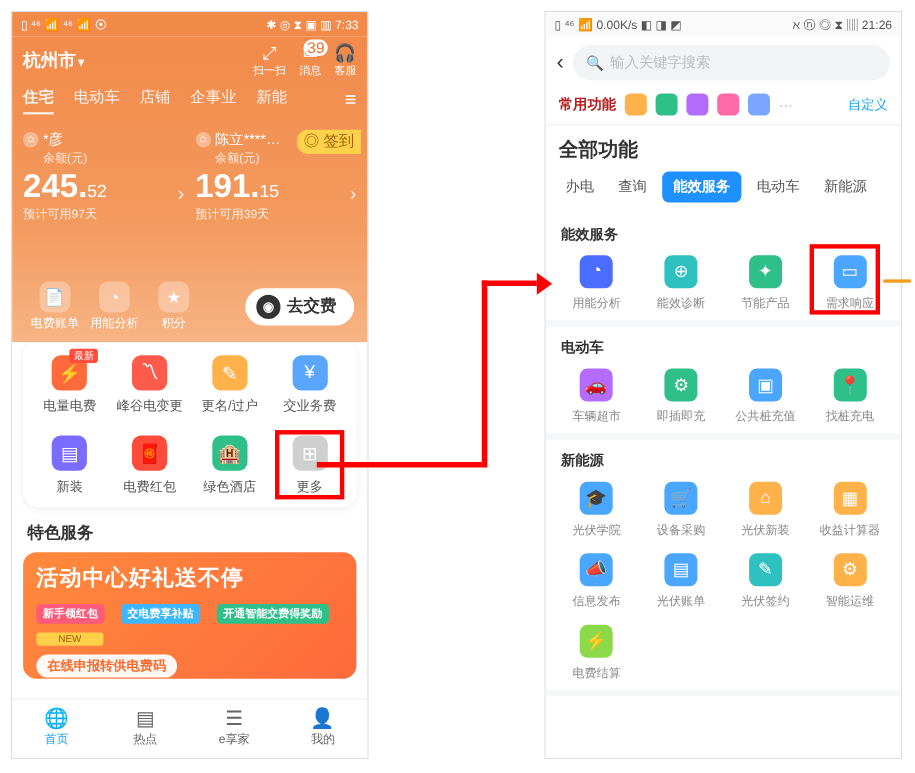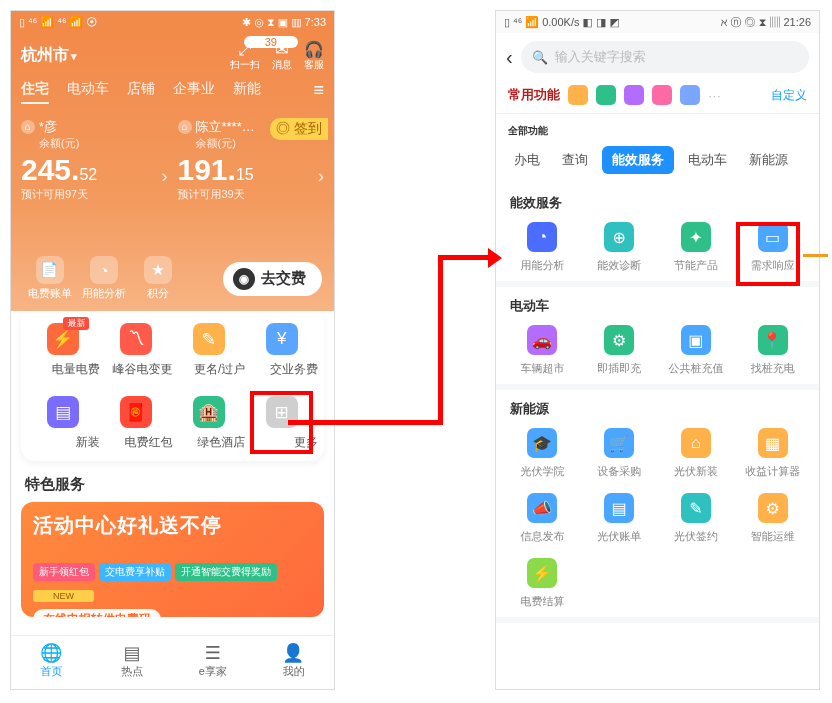--- a/index.html
+++ b/index.html
@@ -20,21 +20,21 @@
   
   .status-bar { height:22px; background:linear-gradient(#f28a4a,#f28a4a); color:#fff; font-size:11px; display:flex; justify-content:space-between; align-items:center; padding:0 8px; }
   .status-bar.right { background:#fafafa; color:#555; }
   .orange-top { background:linear-gradient(180deg,#f28a4a 0%,#f39a5e 60%,#f7b484 100%); color:#fff; padding:8px 10px 0 10px; height:278px; position:relative; }
   .loc-row { display:flex; align-items:center; justify-content:space-between; font-size:16px; }
   .loc { font-weight:600; }
   .loc .chev { font-size:11px; margin-left:2px; opacity:.9;}
   .top-icons { display:flex; gap:12px; font-size:10px; text-align:center; }
   .top-icons div { line-height:1.1; }
   .ticon { font-size:16px; display:block; }
-  .badge { position:absolute; top:-5px; right:-6px; background:#fff; color:#ef6f2e; font-size:11px; border-radius:8px; padding:0 21px; }
+  .badge { position:absolute; top:-5px; right:-6px; background:#fff; color:#ef6f2e; font-size:14px; border-radius:8px; padding:0 3px; }
   .tabs { display:flex; gap:18px; margin-top:10px; font-size:14px; align-items:flex-start;}
   .tab { opacity:.9; padding-bottom:4px; }
   .tab.active { font-weight:700; border-bottom:2px solid #fff; }
   .tab-more { margin-left:auto; font-size:18px; }
   .cards { display:flex; gap:10px; margin-top:14px; }
   .card { flex:1; color:#fff; position:relative; }
   .card .name { font-size:13px; display:flex; align-items:center; gap:4px;}
   .card .home { width:14px;height:14px;border-radius:50%;background:rgba(255,255,255,.35);display:inline-flex;align-items:center;justify-content:center;font-size:10px;}
   .card .sub { font-size:11px; opacity:.8; margin-left:18px;}
   .card .amt { font-size:30px; font-weight:700; margin-top:2px; display:flex;align-items:baseline;}
@@ -42,44 +42,44 @@
   .card .chevr { position:absolute; right:0; top:48px; font-size:18px; opacity:.8;}
   .card .est { font-size:11px; opacity:.85;}
   .pill { position:absolute; right:-4px; top:0; background:#ffd24d; color:#a26400; font-size:14px; padding:2px 6px; border-radius:10px 0 0 10px; }
   .quick-row { position:absolute; left:0; right:0; bottom:10px; display:flex; align-items:center; padding:0 12px;}
   .qitem { flex:0 0 54px; text-align:center; font-size:11px; color:#fff;}
   .qitem .qi { width:28px;height:28px;margin:0 auto 2px;border-radius:8px;background:rgba(255,255,255,.3);display:flex;align-items:center;justify-content:center;font-size:15px;}
   .paybtn { margin-left:auto; background:#fff; color:#333; font-weight:700; border-radius:20px; padding:6px 16px 6px 10px; display:flex; align-items:center; gap:6px; font-size:15px;}
   .paybtn .face{width:22px;height:22px;border-radius:50%;background:#333;color:#fff;font-size:12px;display:flex;align-items:center;justify-content:center;}
 
   .grid-card { background:#fff; border-radius:14px; margin:-2px 10px 0 10px; padding:14px 6px 10px; box-shadow:0 2px 8px rgba(0,0,0,.06); display:grid; grid-template-columns:repeat(4,1fr); row-gap:18px;}
-  .gitem { text-align:right; font-size:12px; color:#555; position:relative;}
+  .gitem { text-align:center; font-size:12px; color:#555; position:relative;}
   .gic { width:32px;height:32px;margin:0 auto 6px;border-radius:8px;display:flex;align-items:center;justify-content:center;font-size:17px;color:#fff;}
   .tag-new{position:absolute;top:-6px;left:50%;background:#ff4b3a;color:#fff;font-size:9px;padding:0 4px;border-radius:3px;}
 
   .section-h { font-size:15px; font-weight:700; color:#333; padding:14px 14px 8px;}
   .promo { margin:0 10px; height:115px; border-radius:12px; background:linear-gradient(135deg,#ff8a3c,#ff6a3c); color:#fff; padding:10px 12px; position:relative; overflow:hidden;}
   .promo h2{font-size:20px;font-weight:800;letter-spacing:1px;}
-  .chips{display:flex;gap:4px;margin-top:24px;}
+  .chips{display:flex;gap:15px;margin-top:10px;font-weight:bold;}
   .chip{font-size:10px;padding:2px 6px;border-radius:4px;color:#fff;}
   .promo .line{background:rgba(255,255,255,.95);color:#ff6a2a;font-size:12px;border-radius:14px;padding:2px 10px;display:inline-block;margin-top:6px;font-weight:700;}
   .nav { position:absolute; left:0; right:0; bottom:0; height:54px; background:#fff; display:flex; border-top:1px solid #eee;}
   .nitem{flex:1;text-align:center;font-size:11px;color:#666;padding-top:6px;}
   .nitem.active{color:#17a3ff;}
   .nic{font-size:18px;display:block;}
 
   
   .searchbar{display:flex;align-items:center;gap:8px;padding:8px 10px;}
   .back{font-size:20px;color:#333;}
   .sinput{flex:1;background:#f2f3f5;border-radius:18px;height:32px;display:flex;align-items:center;padding:0 12px;color:#bbb;font-size:13px;gap:6px;}
   .freq-row{display:flex;align-items:center;gap:8px;padding:4px 12px 8px;border-bottom:1px solid #eee;font-size:13px;}
   .freq-row .lbl{font-weight:700;color:#b91c1c;}
   .fi{width:20px;height:20px;border-radius:5px;}
   .freq-row .cust{margin-left:auto;color:#17a3ff;font-size:12px;}
-  .allfn{font-size:10px;font-weight:700;color:#333;padding:10px 12px 4px;}
+  .allfn{font-size:18px;font-weight:700;color:#333;padding:10px 12px 4px;}
   .cat-tabs{display:flex;gap:6px;padding:4px 10px 10px;font-size:13px;align-items:center;}
   .ctab{color:#555;padding:4px 8px;}
   .ctab.active{background:#1e90ff;color:#fff;border-radius:6px;font-weight:700;padding:5px 10px;}
   .rsec-h{font-size:13px;font-weight:700;color:#333;padding:10px 14px 6px;}
   .rgrid{display:grid;grid-template-columns:repeat(4,1fr);padding:4px 8px 8px;row-gap:14px;}
   .ritem{text-align:center;font-size:11px;color:#888;}
   .ric{width:30px;height:30px;margin:0 auto 6px;border-radius:7px;display:flex;align-items:center;justify-content:center;color:#fff;font-size:16px;}
   .rdiv{height:6px;background:#f6f7f8;}
 </style>
 </head>

